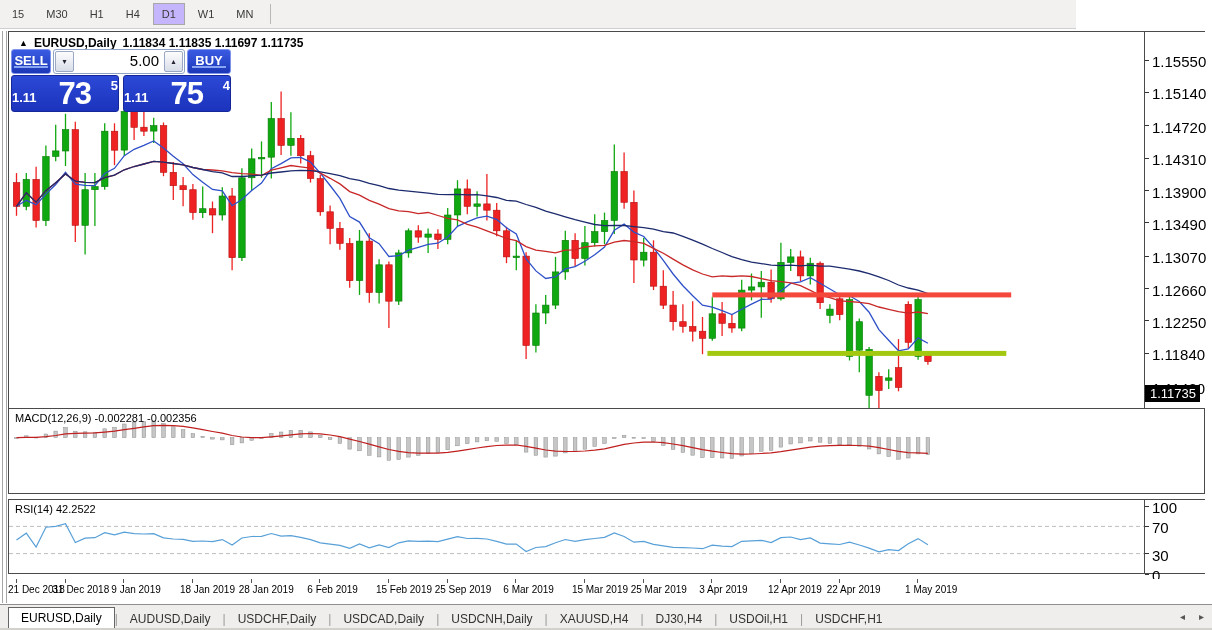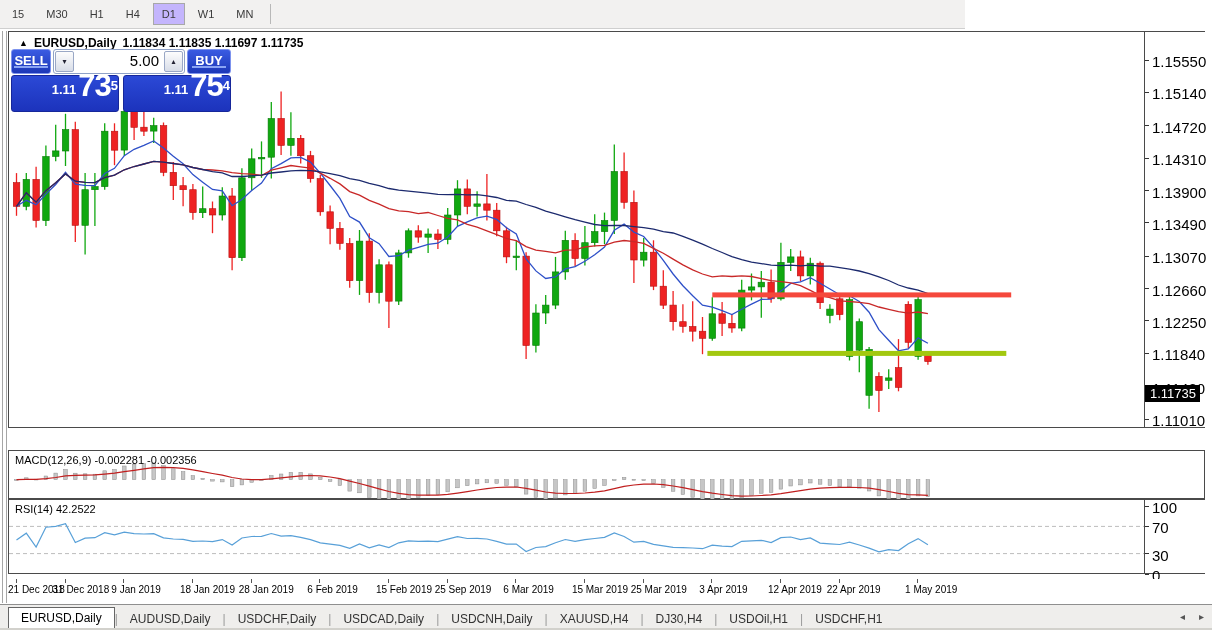--- a/index.html
+++ b/index.html
@@ -1,36 +1,36 @@
 <!DOCTYPE html>
 <html><head>
 <meta charset="utf-8">
 <style>
   * { margin:0; padding:0; box-sizing:border-box; }
   html,body { width:1212px; height:630px; background:#ffffff; overflow:hidden;
               font-family:"Liberation Sans", sans-serif; }
   .stage { position:relative; width:1212px; height:630px; background:#fff; }
 
   
-  .toolbar { position:absolute; left:0; top:0; width:965px; height:29px;
+  .toolbar { position:absolute; left:0; top:0; width:1076px; height:29px;
              background:#f2f1f0; border-bottom:1px solid #cfcfcf;
              display:flex; align-items:center; }
   .tf-btn { font-size:11px; color:#3a3a3a; padding:4px 8px; margin:0 2px;
             border:1px solid transparent; cursor:default; }
   .tf-btn.active { background:#c4b5fd; border:1px solid #a8a8a8; }
   .tf-sep { width:1px; height:20px; background:#b8b8b8; margin-left:6px; }
 
   
   .frame-line { position:absolute; top:31px; width:1px; background:#a6a6a6; height:572px; }
 
   
   .panel { position:absolute; left:8px; width:1197px; background:#fff;
            border:1px solid #4a4a4a; }
   #main-panel { top:31px;  height:397px; }
-  #macd-panel { top:450px; height:49px;padding-left:19px; }
+  #macd-panel { top:408px; height:86px;padding-left:19px; }
   #rsi-panel  { top:499px; height:75px; }
   .axis-zone { position:absolute; left:1135px; top:0; bottom:0; width:61px;
                border-left:1px solid #4a4a4a; background:#fff; }
   .axis-label { position:absolute; left:7px; font-size:15px; color:#000; white-space:nowrap; }
   .axis-tick { position:absolute; left:0; width:4px; height:1px; background:#333; }
   svg.plot { position:absolute; left:0; top:0; }
 
   .chart-title { position:absolute; left:10px; top:4px; font-size:12px; font-weight:bold;
                  color:#000; display:flex; align-items:center; gap:6px; z-index:5; }
   .collapse-tri { font-size:9px; color:#000; cursor:default; }
@@ -51,21 +51,21 @@
   .tp-btn .ul { display:block; margin:-6px auto 0; width:34px; height:2px; background:#8aa4f4; }
   .tp-volbox { flex:1; margin:0 2px; background:#fff; border:1px solid #8fa2c8;
                border-radius:3px; display:flex; align-items:stretch; }
   .tp-spin { width:19px; background:linear-gradient(#fdfdfd,#d8dde8); border:1px solid #9aa8c6;
              border-radius:2px; margin:1px; font-size:8px; color:#223; line-height:19px;
              text-align:center; cursor:pointer; }
   .tp-vol { flex:1; text-align:right; font-size:15px; color:#000; line-height:22px; padding-right:4px;padding-left:10px; }
   .tp-prices { position:absolute; left:0; top:26px; width:220px; height:37px; display:flex; gap:4px; }
   .tp-cell { flex:1; background:linear-gradient(#2b49d6,#1c33bc); border:1px solid #16279a;
              border-radius:3px; color:#fff; display:flex; align-items:flex-end;
-             justify-content:flex-end; padding-bottom:11px; cursor:pointer; }
+             justify-content:space-between; padding-bottom:3px; cursor:pointer; }
   .tp-small { font-size:13px; font-weight:bold; line-height:20px; margin-right:2px; }
   .tp-big { font-size:31px; font-weight:bold; line-height:29px; letter-spacing:-1px; }
   .tp-sup { font-size:13px; font-weight:bold; align-self:flex-start; margin-top:2px; }
 
   
   #date-axis { position:absolute; left:8px; top:579px; width:1197px; height:21px; background:#fff; }
   .date-label { position:absolute; top:5px; font-size:10px; color:#000; white-space:nowrap; }
   .date-tick { position:absolute; top:0; width:1px; height:4px; background:#555; }
 
   

